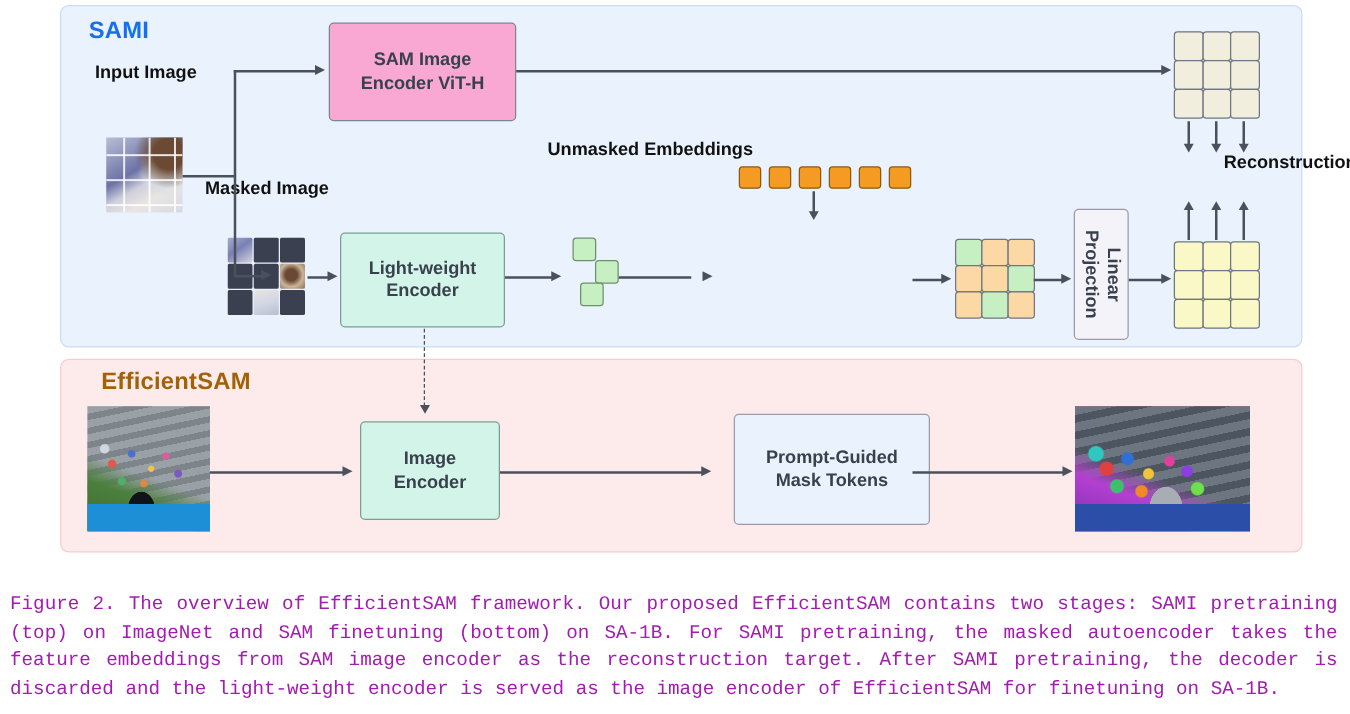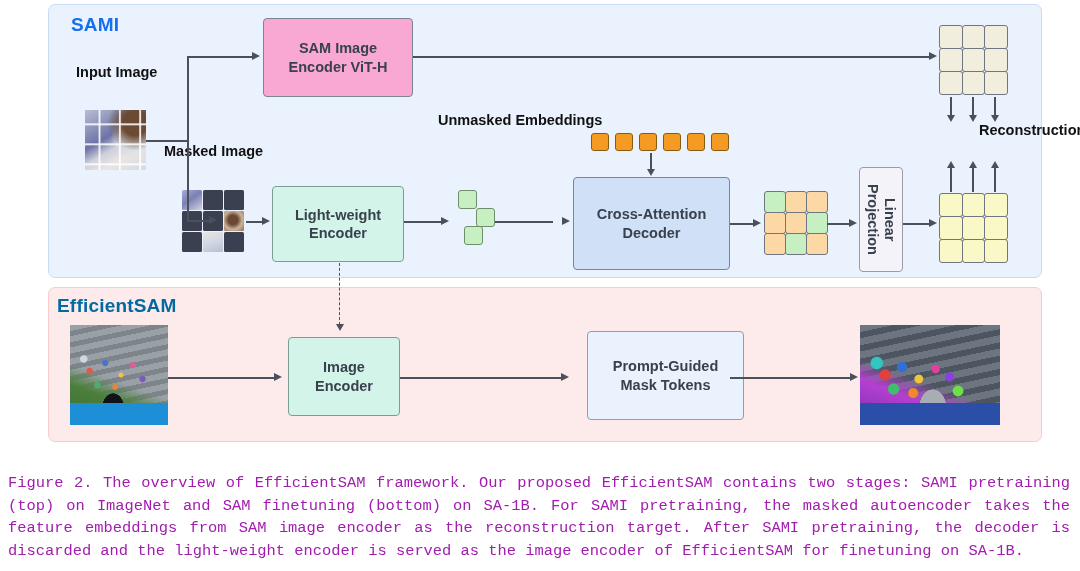--- a/index.html
+++ b/index.html
@@ -41,21 +41,21 @@
     border: 1.5px solid #f8cccc;
   }
   .panel-title {
     position: absolute;
     font-weight: bold;
     font-size: 19px;
     letter-spacing: 0.2px;
     white-space: nowrap;
   }
   #sami-title { left: 22px; top: 9px; color: #1570ef; }
-  #esam-title { left: 8px; top: 7px;  color: #0369a1; }
+  #esam-title { left: 32px; top: 7px;  color: #a16207; }
 
   
   .node {
     position: absolute;
     box-sizing: border-box;
     border: 1.2px solid #7b8594;
     border-radius: 4px;
     display: flex;
     align-items: center;
     justify-content: center;
@@ -107,21 +107,21 @@
   
   .flabel {
     position: absolute;
     font-weight: bold;
     font-size: 14.5px;
     color: #111111;
     line-height: 1.22;
     text-align: center;
     white-space: nowrap;
   }
-  #lbl-input-image      { left: 76px;  top: 64px;  width: 74px; }
+  #lbl-input-image      { left: 76px;  top: 50px;  width: 74px; }
   #lbl-masked-image     { left: 164px; top: 143px; width: 82px; }
   #lbl-unmasked-emb     { left: 438px; top: 112px; width: 118px; }
   #lbl-masked-tokens    { left: 588px; top: 104px; width: 142px; }
   #lbl-recon-loss       { left: 979px; top: 122px; width: 122px; }
 
   
   .thumb {
     position: absolute;
     box-sizing: border-box;
     overflow: hidden;
@@ -357,26 +357,20 @@
   <div class="token orange" style="left:591px; top:133px; width:18px; height:18px;"></div>
   <div class="token orange" style="left:615px; top:133px; width:18px; height:18px;"></div>
   <div class="token orange" style="left:639px; top:133px; width:18px; height:18px;"></div>
   <div class="token orange" style="left:663px; top:133px; width:18px; height:18px;"></div>
   <div class="token orange" style="left:687px; top:133px; width:18px; height:18px;"></div>
   <div class="token orange" style="left:711px; top:133px; width:18px; height:18px;"></div>
 
   <div class="ln v" style="left:650px; top:153px; height:17px;"></div>
   <div class="arrowhead down" style="left:646.5px; top:169px;"></div>
 
-  <div class="node" id="node-xattn-decoder">
-    <div>
-      <span>Cross-Attention</span>
-      <span>Decoder</span>
-    </div>
-  </div>
 
   <div class="ln h" style="left:730px; top:223px; width:25px;"></div>
   <div class="arrowhead right" style="left:753px; top:218.5px;"></div>
 
   <div class="cellgrid" id="grid-decoded">
     <div class="cell c-green"></div>
     <div class="cell c-orange"></div>
     <div class="cell c-orange"></div>
     <div class="cell c-orange"></div>
     <div class="cell c-orange"></div>

